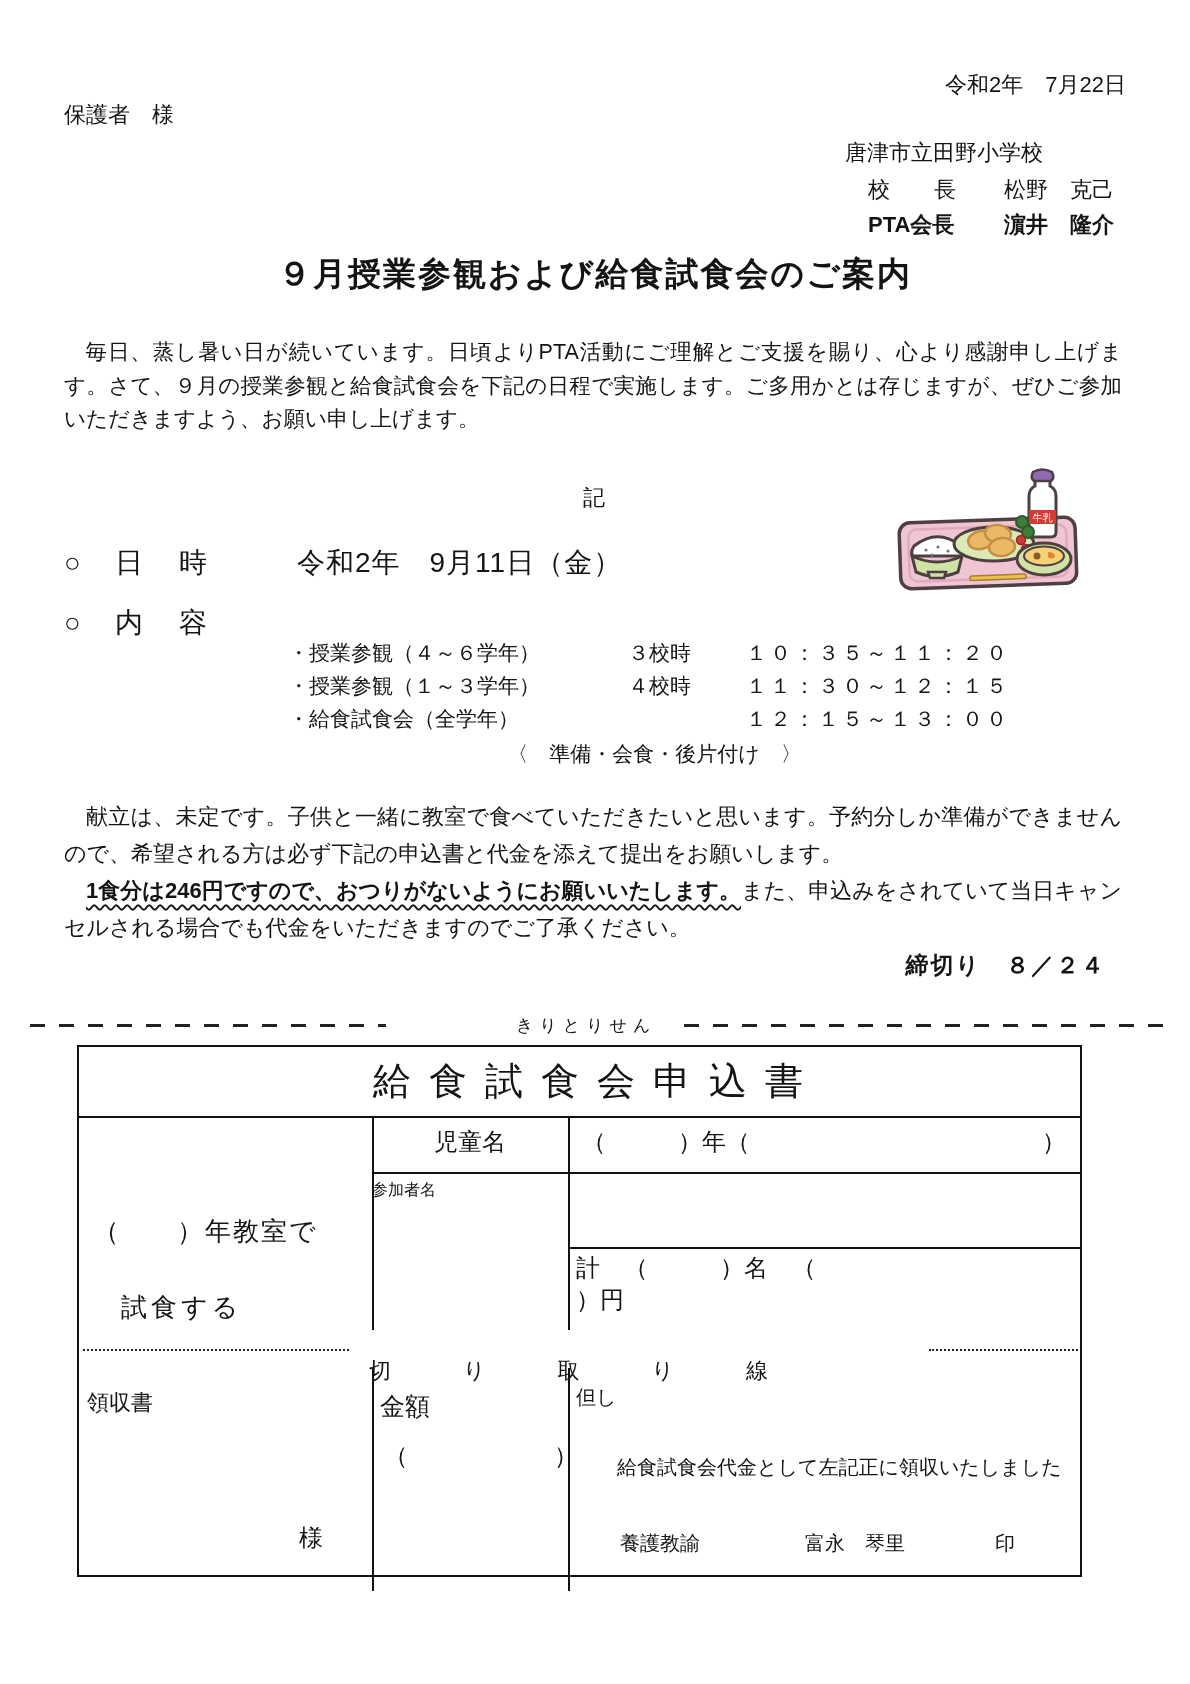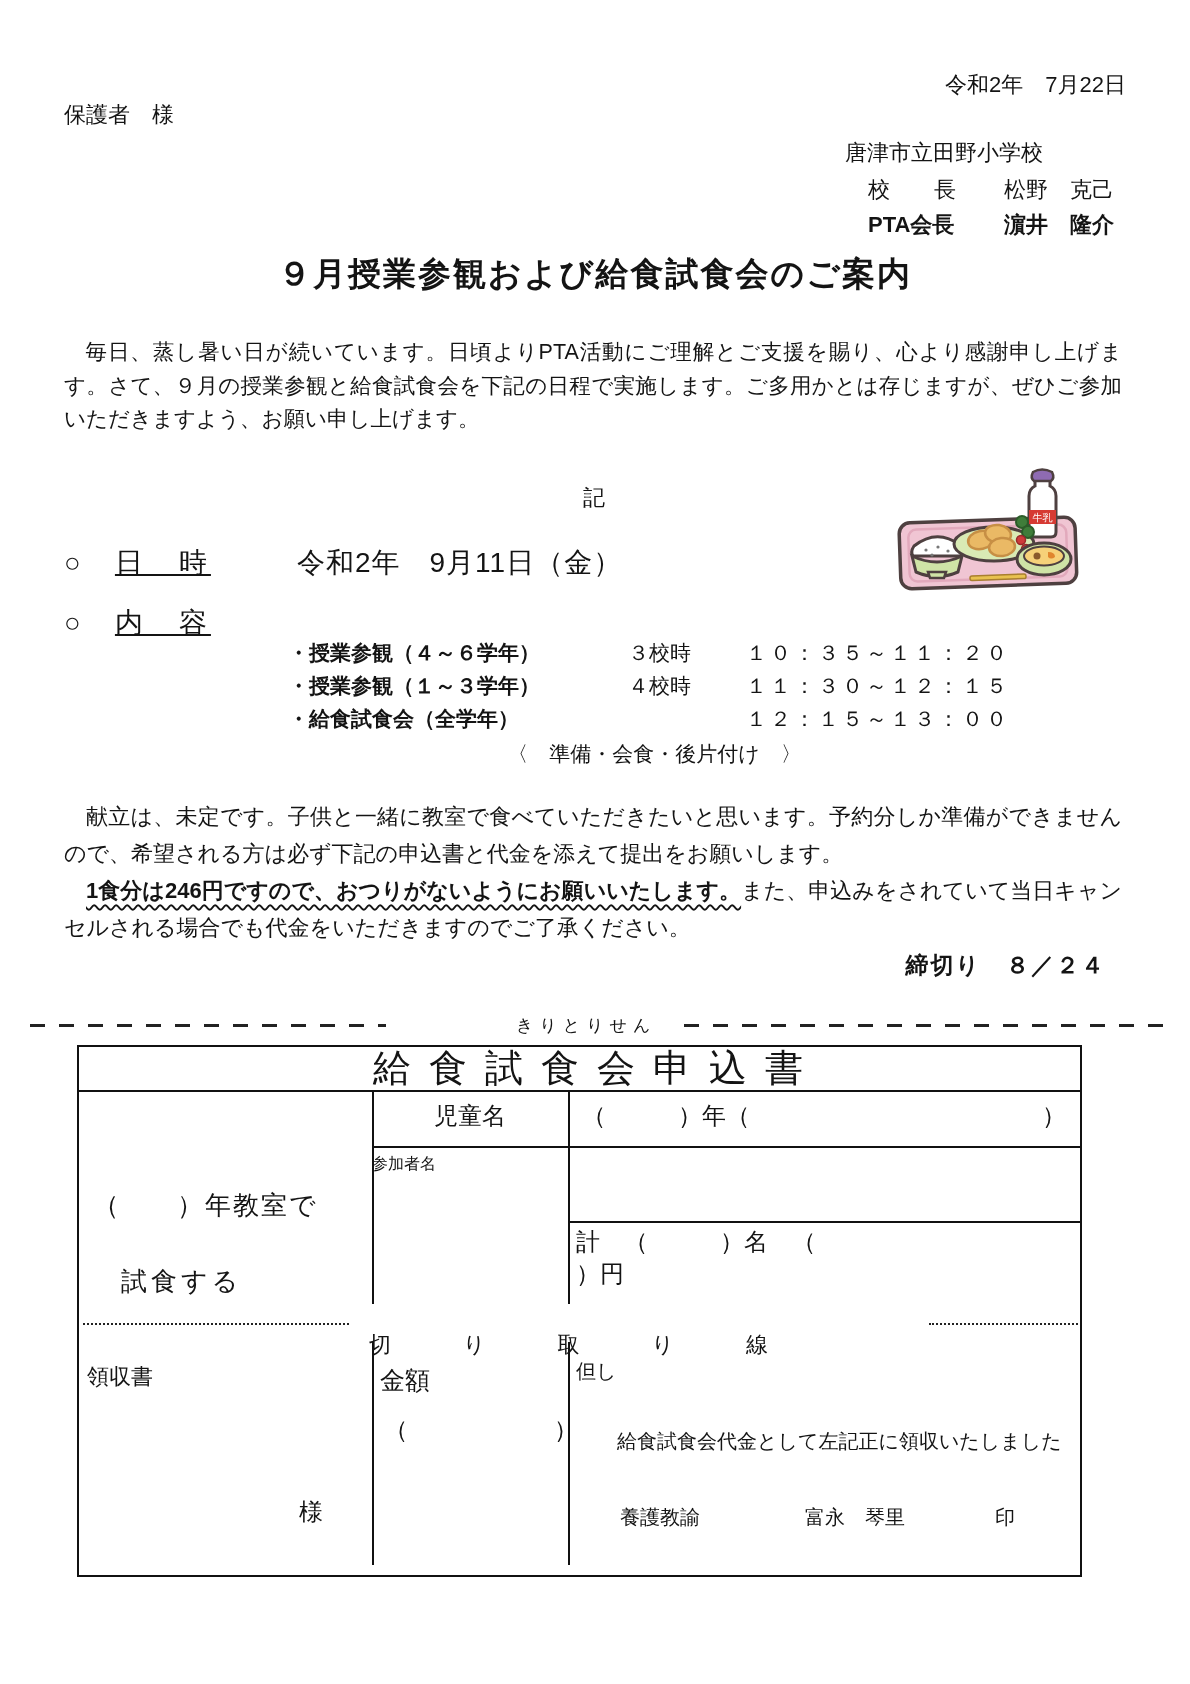--- a/index.html
+++ b/index.html
@@ -21,45 +21,45 @@
   .main-title { top:252px; left:0; width:100%; text-align:center; font-size:33px; font-weight:600; letter-spacing:2px; }
 
   .para { left:64px; width:1058px; text-align:justify; }
   .intro { top:336px; font-size:21.5px; line-height:33.5px; text-indent:1em; }
   .ki { top:483px; left:0; width:100%; text-align:center; font-size:22px; letter-spacing:2px; }
 
   .item-line { left:64px; font-size:28px; display:flex; align-items:center; }
   .dt-line { top:544px; }
   .ct-line { top:604px; }
   .item-circle { font-size:28px; }
-  .item-label { margin-left:34px; letter-spacing:4px;text-decoration:underline; }
+  .item-label { margin-left:34px; letter-spacing:4px; }
   .item-value { margin-left:86px; letter-spacing:1px; }
 
   .schedule { top:636px; left:288px; font-size:21px; }
   .sched-row { display:flex; height:33px; align-items:center; }
-  .sched-label { width:340px;font-weight:bold; }
+  .sched-label { width:340px; }
   .sched-period { width:118px; }
   .sched-time { letter-spacing:3px; }
 
   .prep-note { top:740px; left:0; width:100%; text-align:center; padding-left:119px; font-size:21px; }
 
   .para2 { top:798px; font-size:22px; line-height:37px; text-indent:1em; }
   .para3 { top:872px; font-size:22px; line-height:37px; text-indent:1em; }
   .wavy-bold { font-weight:700; text-decoration-line:underline; text-decoration-style:wavy; text-decoration-thickness:2px; text-underline-offset:6px; }
   .deadline { top:950px; right:84px; font-size:23px; font-weight:700; letter-spacing:2px; }
 
   .cutline { top:1014px; left:30px; right:24px; display:flex; align-items:center; }
   .dash-seg { height:3px; background:repeating-linear-gradient(90deg,#222 0 15px,transparent 15px 29px); }
   .dash-left { width:356px; }
   .dash-right { flex:1; }
   .cut-label { margin-left:130px; margin-right:28px; font-size:17px; letter-spacing:6px; white-space:nowrap; }
 
   
   .form { left:77px; top:1045px; width:1005px; height:532px; border:2px solid #111; background:#fff; }
-  .form-title { height:45px; border-bottom:2px solid #111; display:flex; align-items:center; justify-content:center;
+  .form-title { height:71px; border-bottom:2px solid #111; display:flex; align-items:center; justify-content:center;
                 font-size:38px; letter-spacing:18px; padding-left:35px; white-space:nowrap; }
   .form-body { position:relative; width:100%; height:473px; }
   .line { position:absolute; background:#111; }
   .v1a { left:293px; top:0; width:2px; height:212px; }
   .v1b { left:293px; top:250px; width:2px; bottom:0; }
   .v2a { left:489px; top:0; width:2px; height:212px; }
   .v2b { left:489px; top:250px; width:2px; bottom:0; }
   .hA  { left:293px; right:0; top:54px; height:2px; }
   .hB  { left:489px; right:0; top:129px; height:2px; }
   .dotted { position:absolute; border-top:2px dotted #222; }

